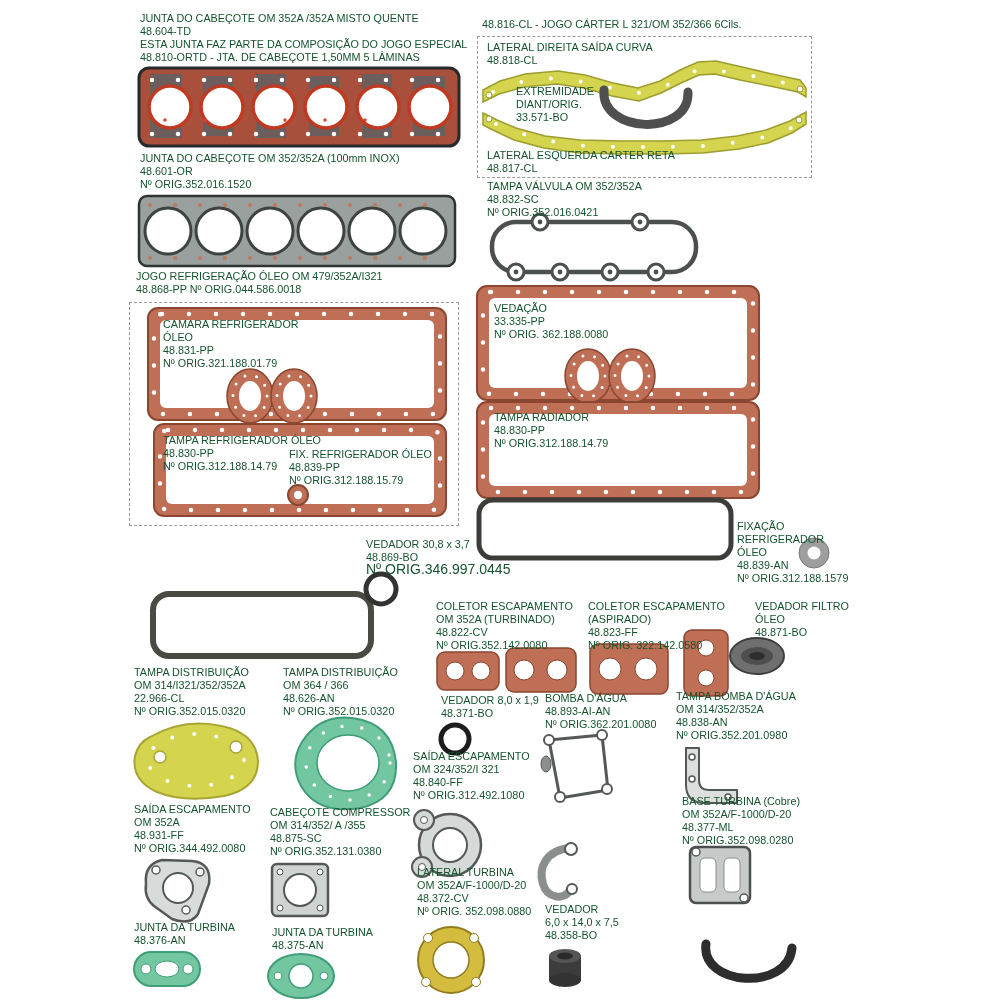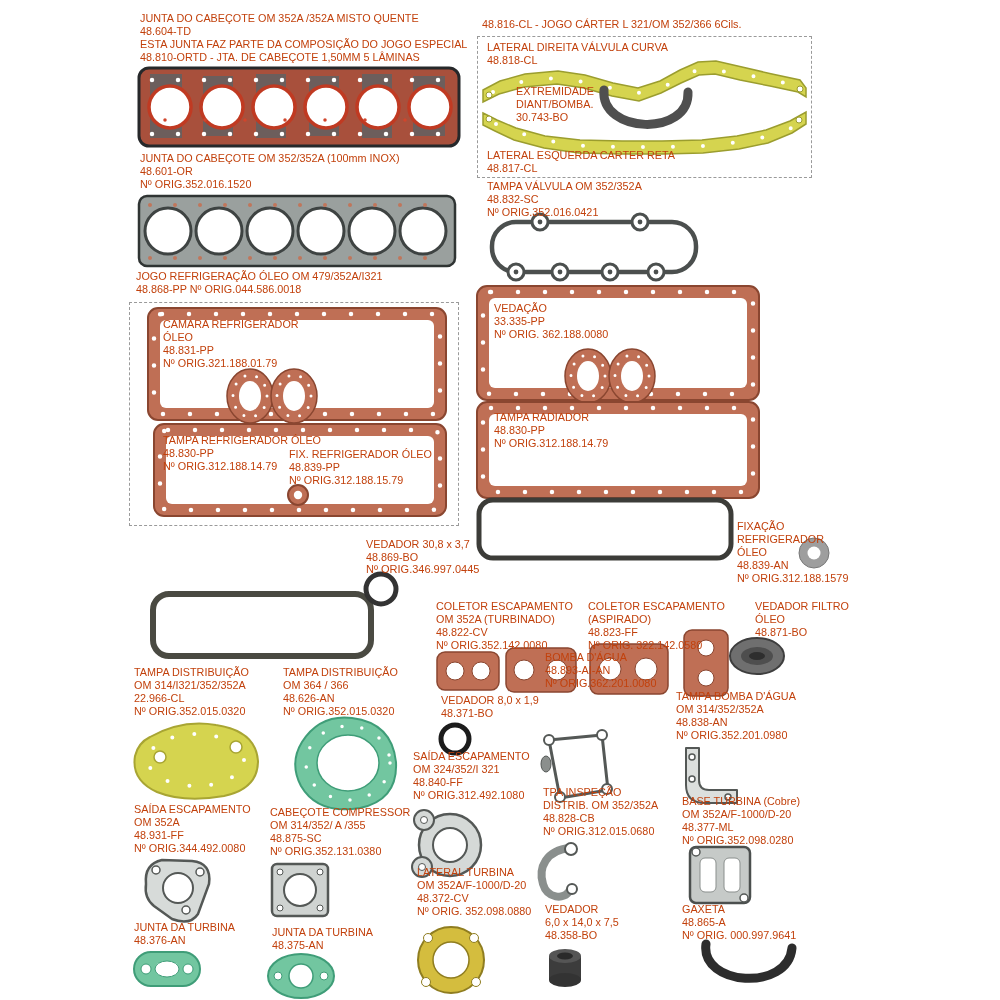--- a/index.html
+++ b/index.html
@@ -1,22 +1,22 @@
 <!DOCTYPE html>
 <html><head>
 <meta charset="utf-8">
 <style>
   html,body{margin:0;padding:0;background:#fff;}
   .page{position:relative;width:1000px;height:1000px;background:#ffffff;
-        font-family:"Liberation Sans",sans-serif;color:#c2410c;overflow:hidden;}
+        font-family:"Liberation Sans",sans-serif;color:#14532d;overflow:hidden;}
   .art{position:absolute;left:0;top:0;z-index:2;}
   .dashed{position:absolute;border:1.6px dashed #9a9a9a;z-index:1;}
   .tb{position:absolute;font-size:10.8px;line-height:13px;z-index:3;}
   .tb div{white-space:nowrap;}
-  .fine div:nth-child(3){font-size:11px;line-height:11px;}
+  .fine div:nth-child(3){font-size:14px;line-height:11px;}
 </style>
 </head>
 <body>
 
 <div class="page">
 
   <div class="dashed" style="left:129px;top:302px;width:328px;height:222px"></div>
   <div class="dashed" style="left:477px;top:36px;width:333px;height:140px"></div>
 
   <svg class="art" width="1000" height="1000" viewBox="0 0 1000 1000">
@@ -329,27 +329,27 @@
     </div>
   <div class="tb" style="left:272px;top:926px">
       <div>JUNTA DA TURBINA</div>
       <div>48.375-AN</div>
     </div>
 
   <div class="tb" style="left:482px;top:18px">
       <div>48.816-CL - JOGO CÁRTER L 321/OM 352/366 6Cils.</div>
     </div>
   <div class="tb" style="left:487px;top:41px">
-      <div>LATERAL DIREITA VÁLVULA CURVA</div>
+      <div>LATERAL DIREITA SAÍDA CURVA</div>
       <div>48.818-CL</div>
     </div>
   <div class="tb" style="left:516px;top:85px">
       <div>EXTREMIDADE</div>
-      <div>DIANT/BOMBA.</div>
-      <div>30.743-BO</div>
+      <div>DIANT/ORIG.</div>
+      <div>33.571-BO</div>
     </div>
   <div class="tb" style="left:487px;top:149px">
       <div>LATERAL ESQUERDA CARTER RETA</div>
       <div>48.817-CL</div>
     </div>
   <div class="tb" style="left:487px;top:180px">
       <div>TAMPA VÁLVULA OM 352/352A</div>
       <div>48.832-SC</div>
       <div>Nº ORIG.352.016.0421</div>
     </div>
@@ -384,59 +384,48 @@
     </div>
   <div class="tb" style="left:755px;top:600px">
       <div>VEDADOR FILTRO</div>
       <div>ÓLEO</div>
       <div>48.871-BO</div>
     </div>
   <div class="tb" style="left:441px;top:694px">
       <div>VEDADOR 8,0 x 1,9</div>
       <div>48.371-BO</div>
     </div>
-  <div class="tb" style="left:545px;top:651px">
+  <div class="tb" style="left:545px;top:692px">
       <div>BOMBA D'ÁGUA</div>
       <div>48.893-AI-AN</div>
       <div>Nº ORIG.362.201.0080</div>
     </div>
   <div class="tb" style="left:676px;top:690px">
       <div>TAMPA BOMBA D'ÁGUA</div>
       <div>OM 314/352/352A</div>
       <div>48.838-AN</div>
       <div>Nº ORIG.352.201.0980</div>
     </div>
   <div class="tb" style="left:413px;top:750px">
       <div>SAÍDA ESCAPAMENTO</div>
       <div>OM 324/352/I 321</div>
       <div>48.840-FF</div>
       <div>Nº ORIG.312.492.1080</div>
     </div>
-  <div class="tb" style="left:543px;top:786px">
-      <div>TPA INSPEÇÃO</div>
-      <div>DISTRIB. OM 352/352A</div>
-      <div>48.828-CB</div>
-      <div>Nº ORIG.312.015.0680</div>
-    </div>
   <div class="tb" style="left:682px;top:795px">
       <div>BASE TURBINA (Cobre)</div>
       <div>OM 352A/F-1000/D-20</div>
       <div>48.377-ML</div>
       <div>Nº ORIG.352.098.0280</div>
     </div>
   <div class="tb" style="left:417px;top:866px">
       <div>LATERAL TURBINA</div>
       <div>OM 352A/F-1000/D-20</div>
       <div>48.372-CV</div>
       <div>Nº ORIG. 352.098.0880</div>
     </div>
   <div class="tb" style="left:545px;top:903px">
       <div>VEDADOR</div>
       <div>6,0 x 14,0 x 7,5</div>
       <div>48.358-BO</div>
     </div>
-  <div class="tb" style="left:682px;top:903px">
-      <div>GAXETA</div>
-      <div>48.865-A</div>
-      <div>Nº ORIG. 000.997.9641</div>
-    </div>
 
 </div>
 
 </body></html>

